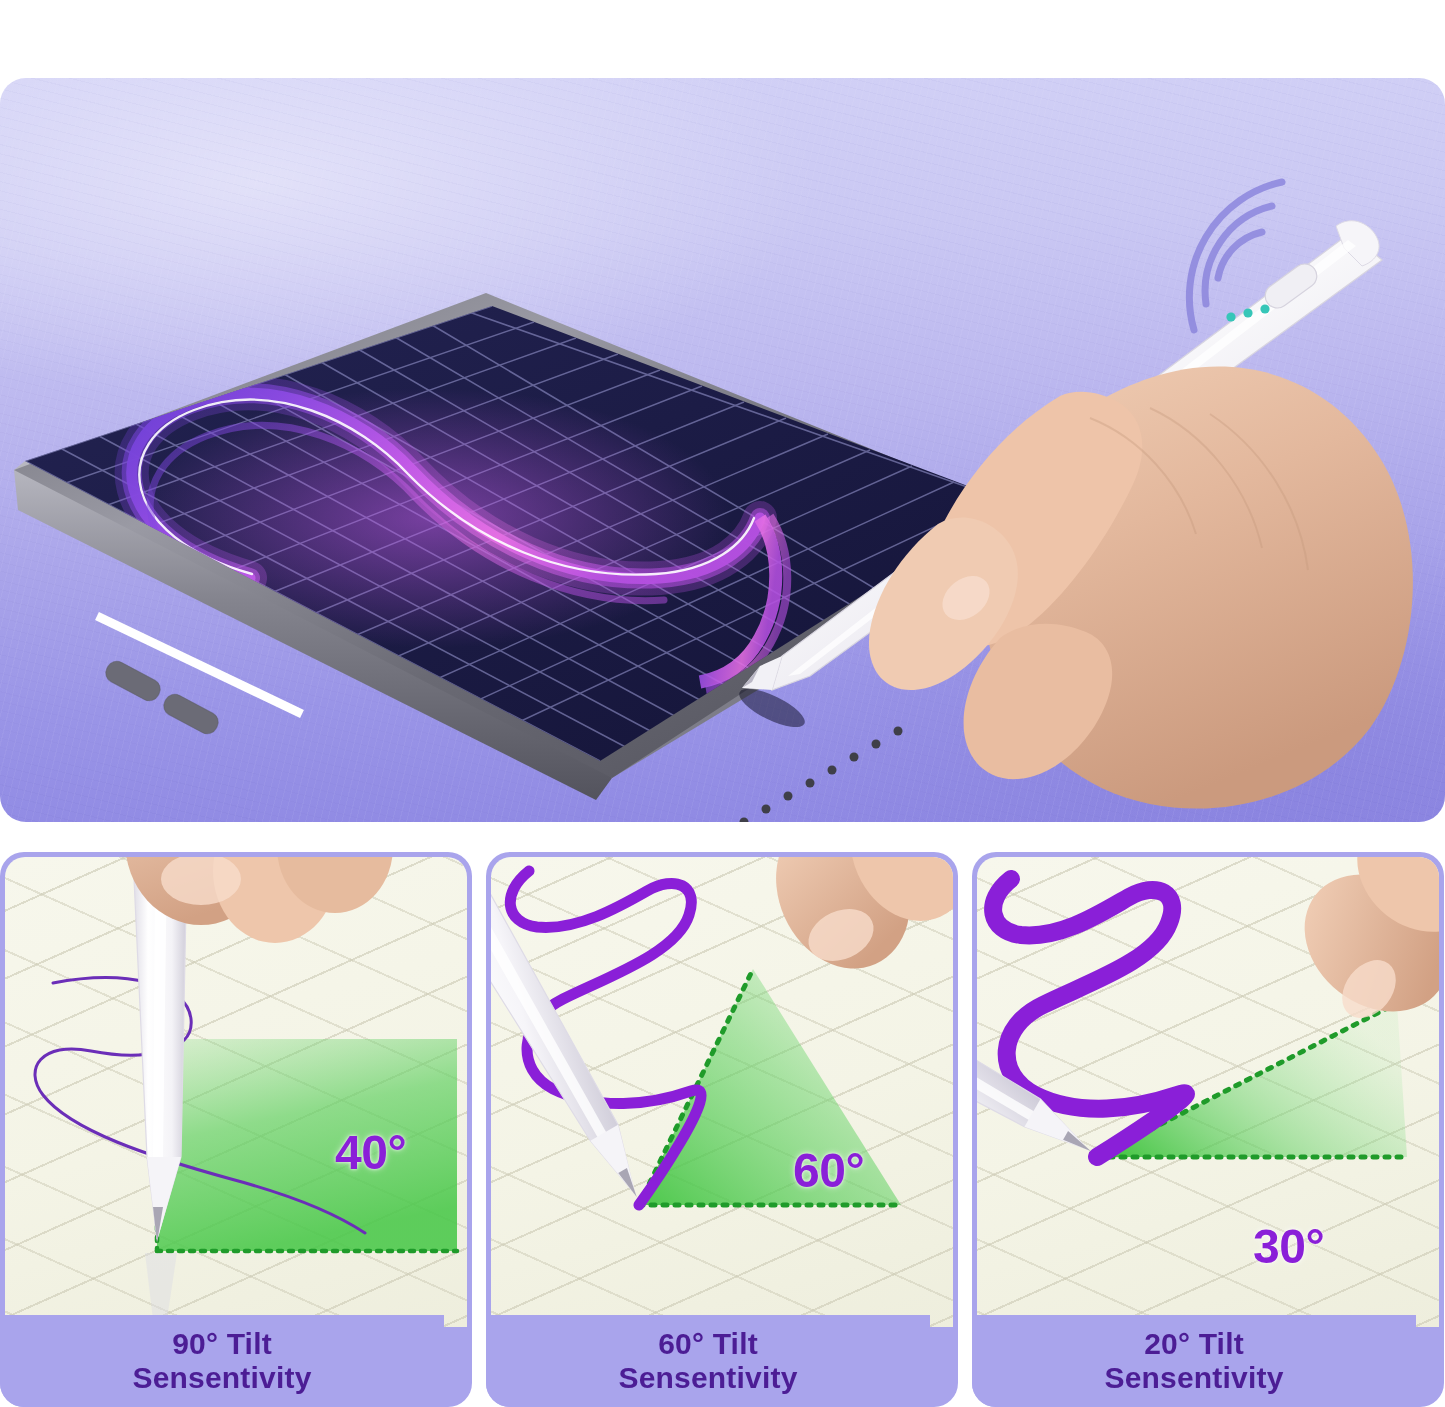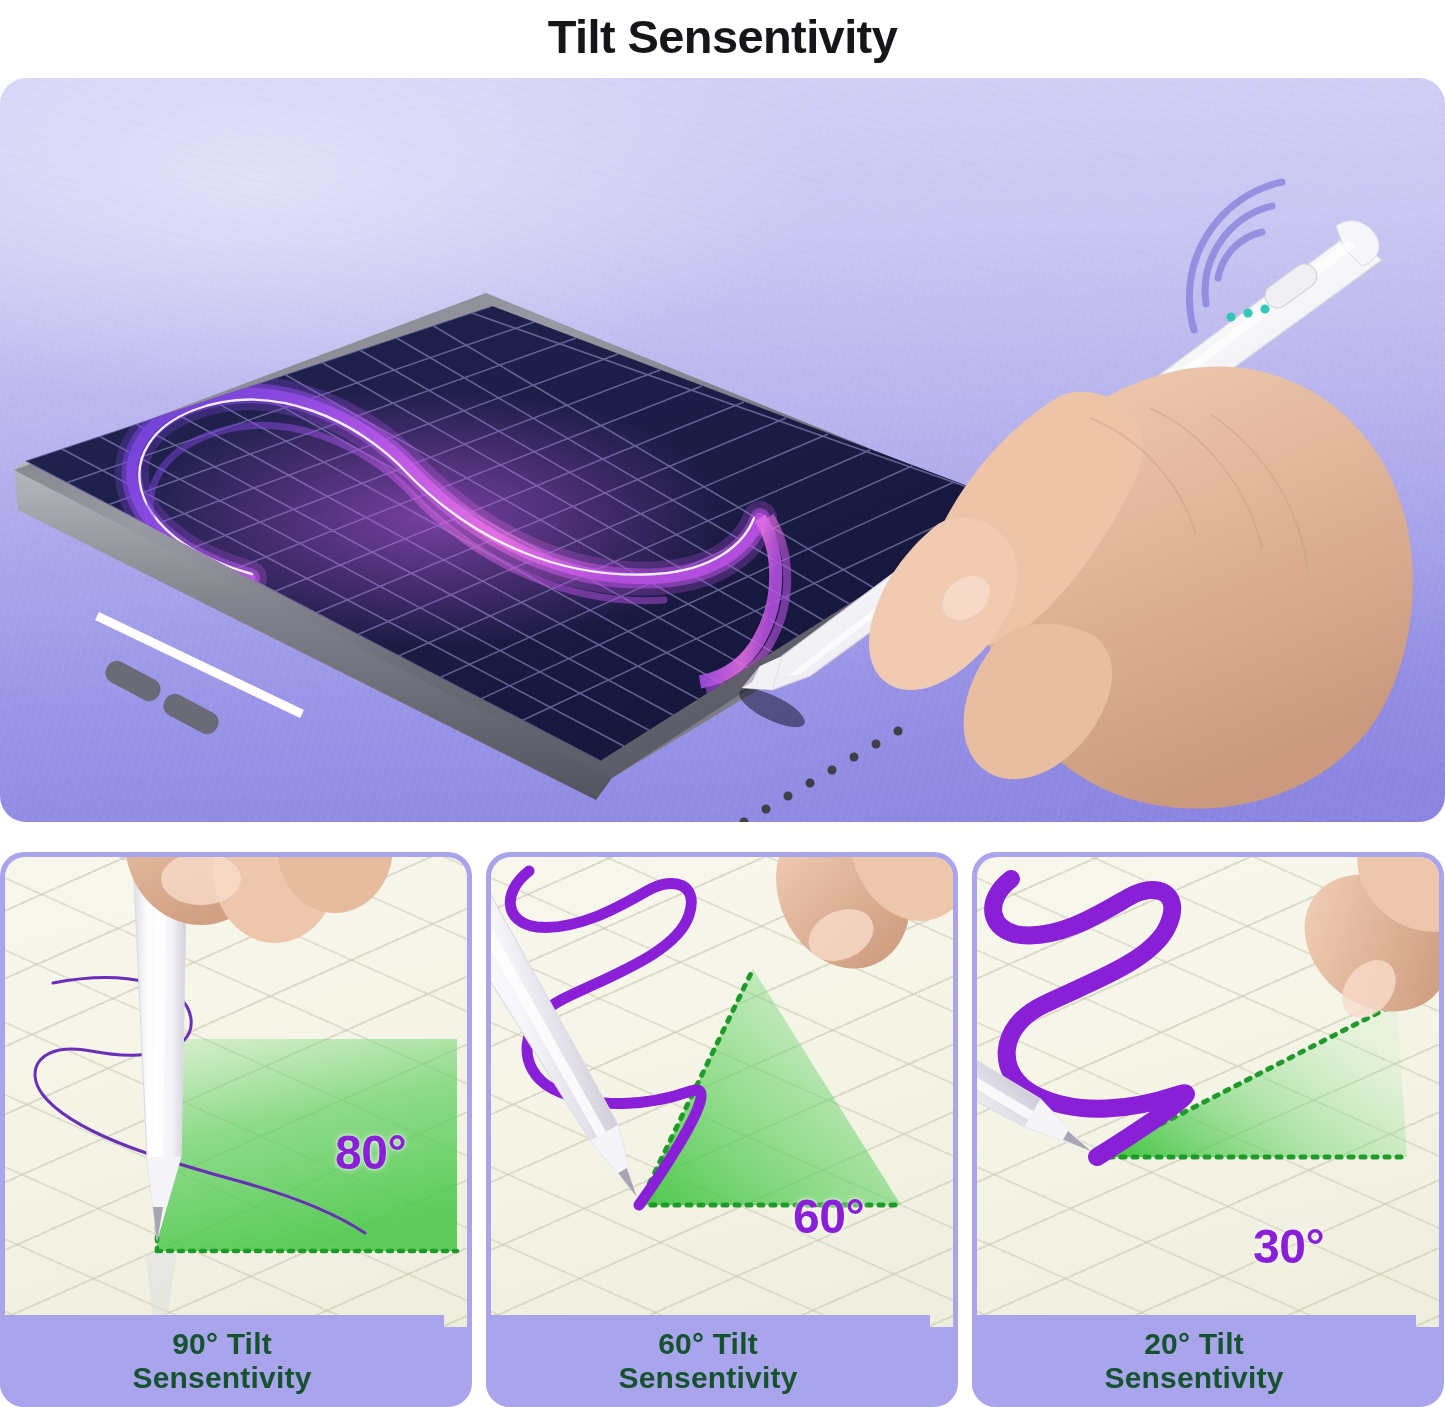--- a/index.html
+++ b/index.html
@@ -110,48 +110,47 @@
   .panel-caption {
     position: absolute;
     left: 0;
     bottom: 0;
     width: 444px;
     height: 92px;
     display: flex;
     flex-direction: column;
     align-items: center;
     justify-content: center;
-    color: #14532d;
+    color: #4c1d95;
     font-size: 30px;
     font-weight: 700;
     line-height: 1.12;
     letter-spacing: 0.2px;
     text-align: center;
     background: #a9a4ec;
   }
 
   .angle-badge {
     position: absolute;
     font-weight: 700;
     color: #8a1fd8;
     font-size: 48px;
     letter-spacing: -0.5px;
     text-shadow: 0 0 3px rgba(255,255,255,0.85), 0 0 7px rgba(255,255,255,0.6);
     font-family: "Liberation Sans", sans-serif;
   }
   #angle-90 { left: 330px; top: 268px; }
-  #angle-60 { left: 302px; top: 286px; margin-top: 46px; }
+  #angle-60 { left: 302px; top: 286px; }
   #angle-30 { left: 276px; top: 362px; text-align: right; }
 </style>
 </head>
 <body>
 
 <div id="page">
 
-  <div class="page-title">Tilt Sensentivity</div>
 
   <div class="hero">
     <div class="hero-bg-sheen"></div>
     <div class="hero-fabric"></div>
 
     <svg class="hero-svg" viewBox="0 0 1445 744">
       <defs>
         <linearGradient id="screenGrad" x1="0" y1="0" x2="1" y2="1">
           <stop offset="0%" stop-color="#232352"></stop>
           <stop offset="45%" stop-color="#1c1c46"></stop>
@@ -380,21 +379,21 @@
             <polygon points="140,396 172,396 162,462 148,462" fill="#dcdce4" opacity="0.45"></polygon>
           </g>
 
           <g>
             <ellipse cx="196" cy="-16" rx="76" ry="84" fill="url(#skin90)"></ellipse>
             <ellipse cx="270" cy="14" rx="62" ry="72" fill="#eec6ab"></ellipse>
             <ellipse cx="330" cy="-10" rx="58" ry="66" fill="#e6bb9e"></ellipse>
             <ellipse cx="196" cy="22" rx="40" ry="26" fill="#f7dcca" opacity="0.8"></ellipse>
           </g>
         </svg>
-        <div class="angle-badge" id="angle-90">80°</div>
+        <div class="angle-badge" id="angle-90">40°</div>
       </div>
       <div class="panel-caption">
         <span>90° Tilt</span>
         <span>Sensentivity</span>
       </div>
     </div>
 
     <div class="panel">
       <div class="panel-stage">
         <div class="panel-grid"></div>

